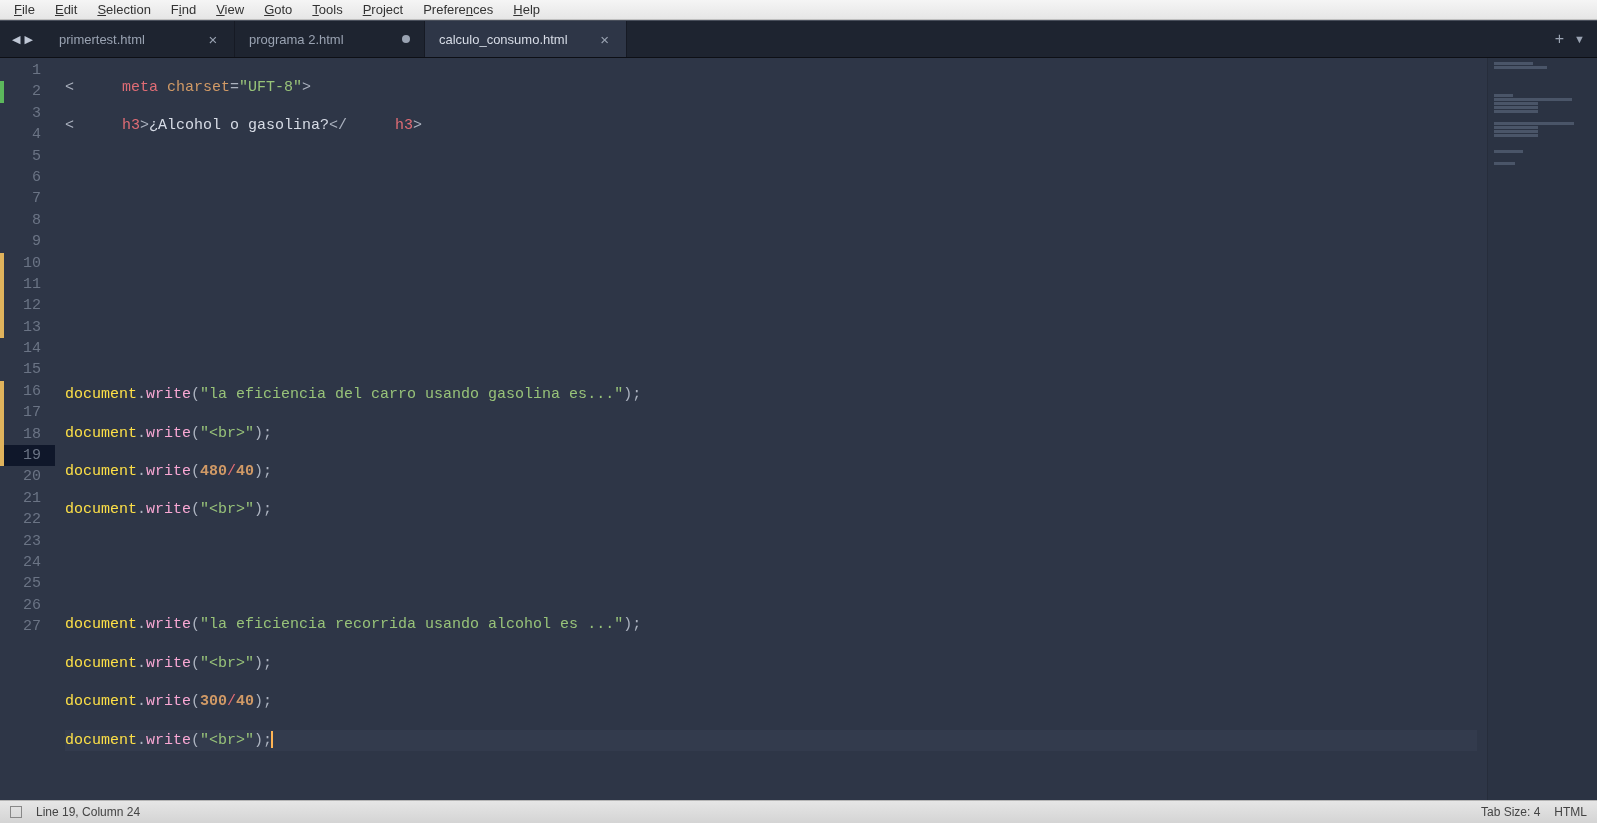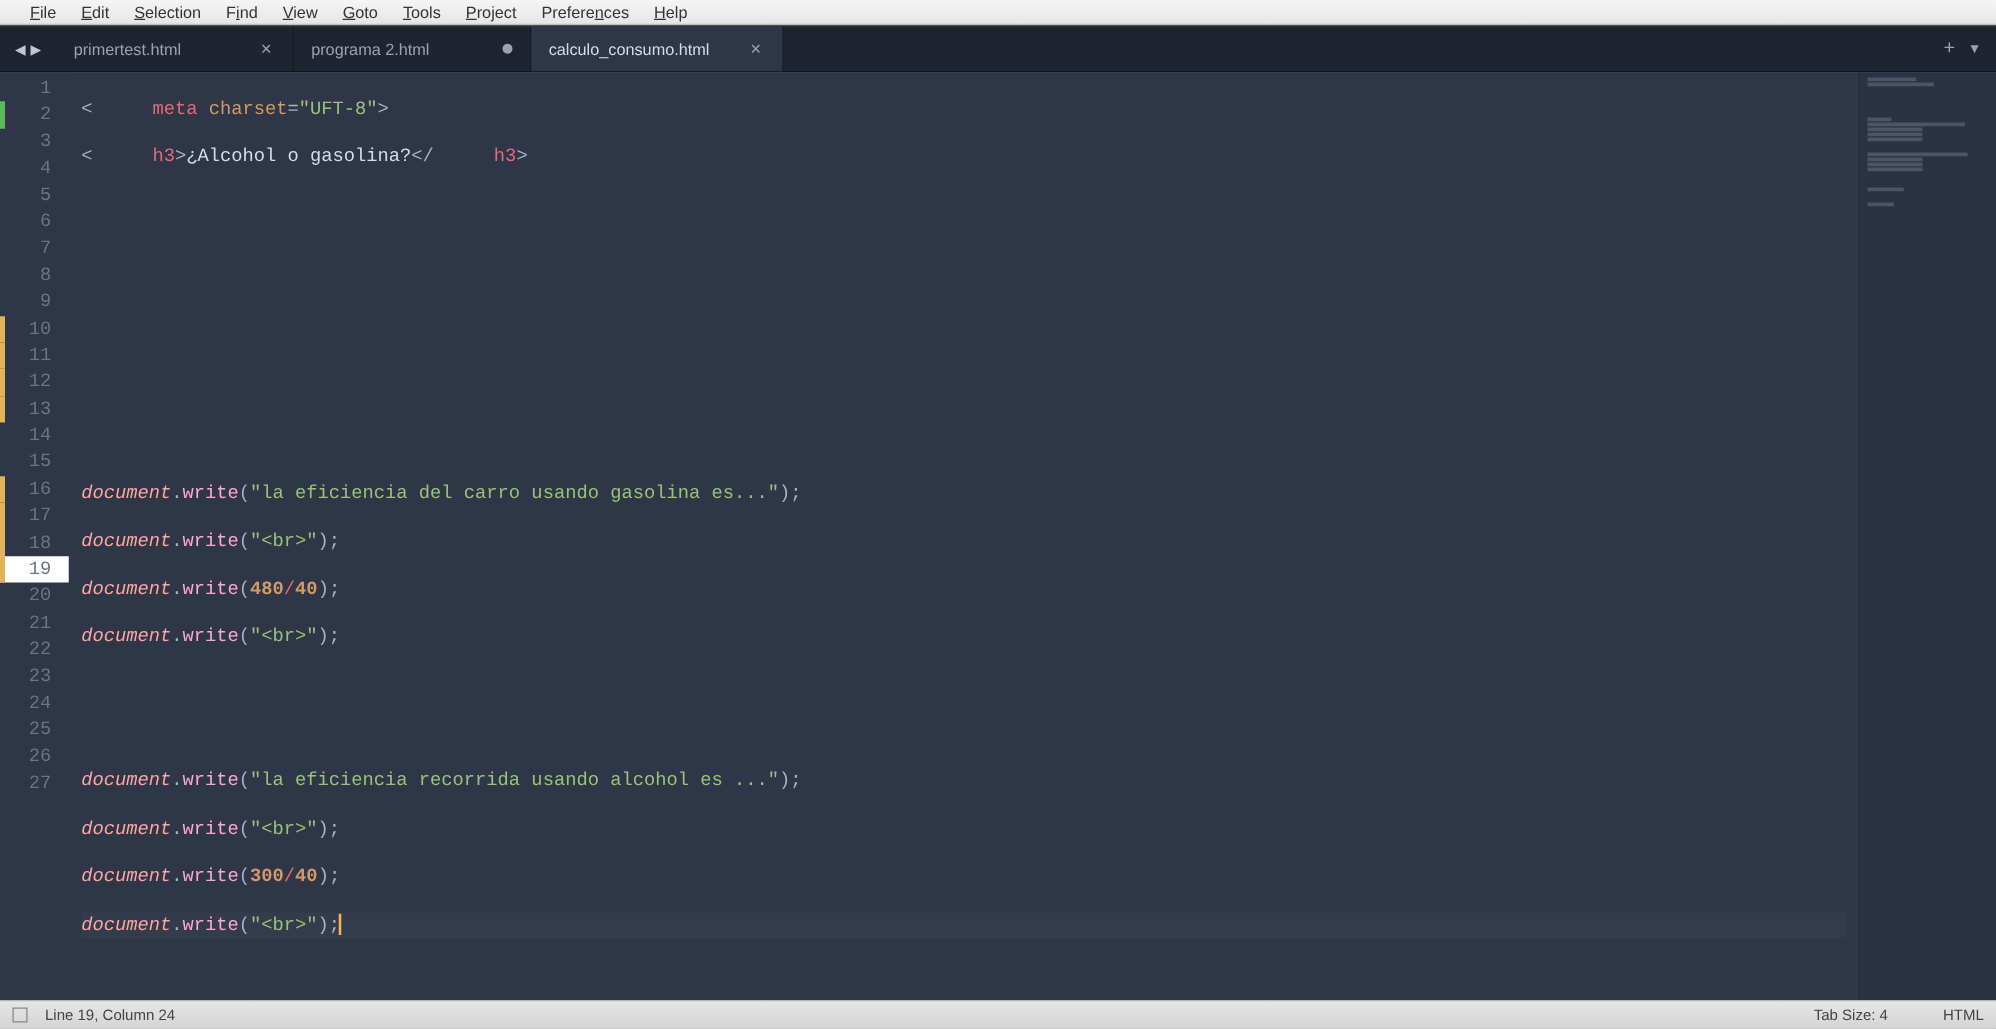--- a/index.html
+++ b/index.html
@@ -12,21 +12,21 @@
   overflow: hidden;
   display: flex;
   flex-direction: column;
 }
 .menubar {
   background: linear-gradient(#f5f5f5, #e6e6e6);
   border-bottom: 1px solid #c0c0c0;
   height: 20px;
   display: flex;
   align-items: center;
-  padding: 0 14px;
+  padding: 0 4px;
   font-size: 13px;
   color: #333;
 }
 .menu-item {
   padding: 2px 10px;
   cursor: default;
 }
 .menu-item .underline { text-decoration: underline; }
 .tabbar {
   background: #1e2430;
@@ -134,21 +134,21 @@
   width: 2px;
   height: 17px;
   background: #ffb454;
   vertical-align: middle;
   margin-left: -1px;
 }
 .tag { color: #e06c75; padding-left: 48px; }
 .attr { color: #d19a66; }
 .str { color: #98c379; }
 .punc { color: #abb2bf; }
-.kw-doc { color: #fca5a5; font-style: italic; }
+.kw-doc { color: #fde047; }
 .method { color: #f9a8d4; }
 .num { color: #d19a66; font-weight: bold; }
 .op { color: #e06c75; }
 .minimap {
   width: 110px;
   background: #2b3343;
   border-left: 1px solid #262d3b;
   position: relative;
   padding: 4px 6px;
   font-size: 2px;
@@ -225,21 +225,21 @@
       <div class="ln">9</div>
       <div class="ln mod">10</div>
       <div class="ln mod">11</div>
       <div class="ln mod">12</div>
       <div class="ln mod">13</div>
       <div class="ln">14</div>
       <div class="ln">15</div>
       <div class="ln mod">16</div>
       <div class="ln mod">17</div>
       <div class="ln mod">18</div>
-      <div class="ln mod" style="background: #ffffff;">19</div>
+      <div class="ln mod" style="background: #0f172a;">19</div>
       <div class="ln">20</div>
       <div class="ln">21</div>
       <div class="ln">22</div>
       <div class="ln">23</div>
       <div class="ln">24</div>
       <div class="ln">25</div>
       <div class="ln">26</div>
       <div class="ln">27</div>
     </div>
   <div class="code">
@@ -298,14 +298,14 @@
       <div class="mm-line"></div>
     <div class="mm-line" style="background:#4a5568;width:22%"></div>
   </div>
 </div>
 
 <div class="statusbar">
   <span class="sq"></span>
   <span>Line 19, Column 24</span>
   <span class="spacer"></span>
   <span>Tab Size: 4</span>
-  <span style="margin-left:30px;">HTML</span>
+  <span style="">HTML</span>
 </div>
 
 </body></html>

